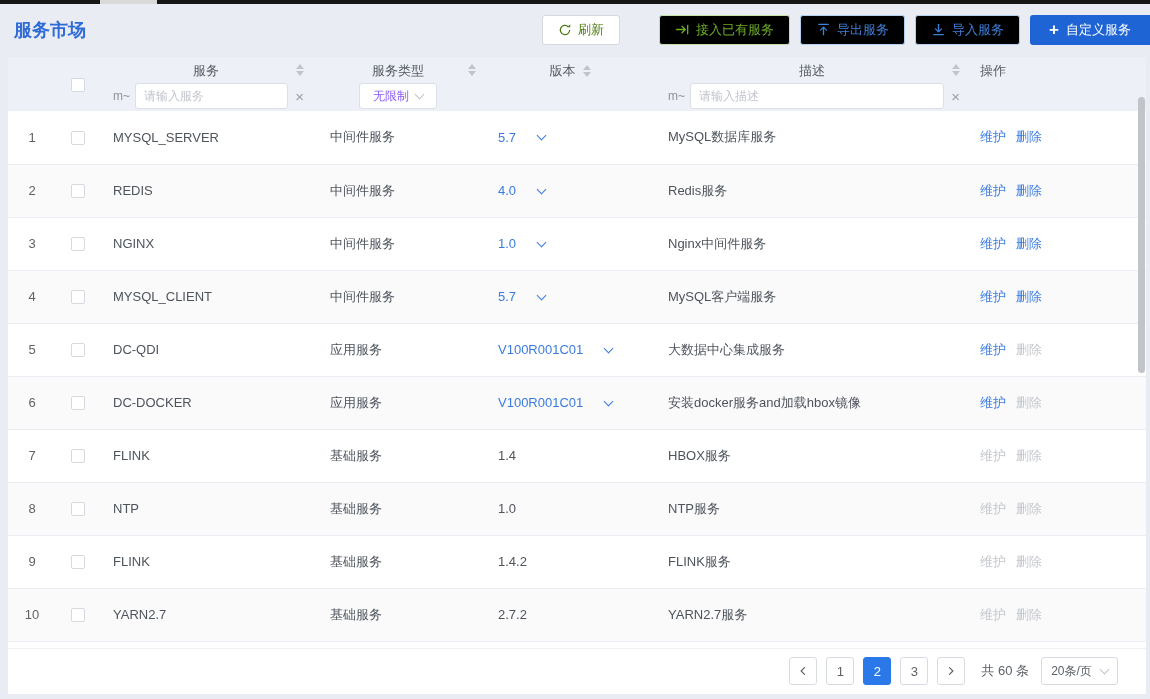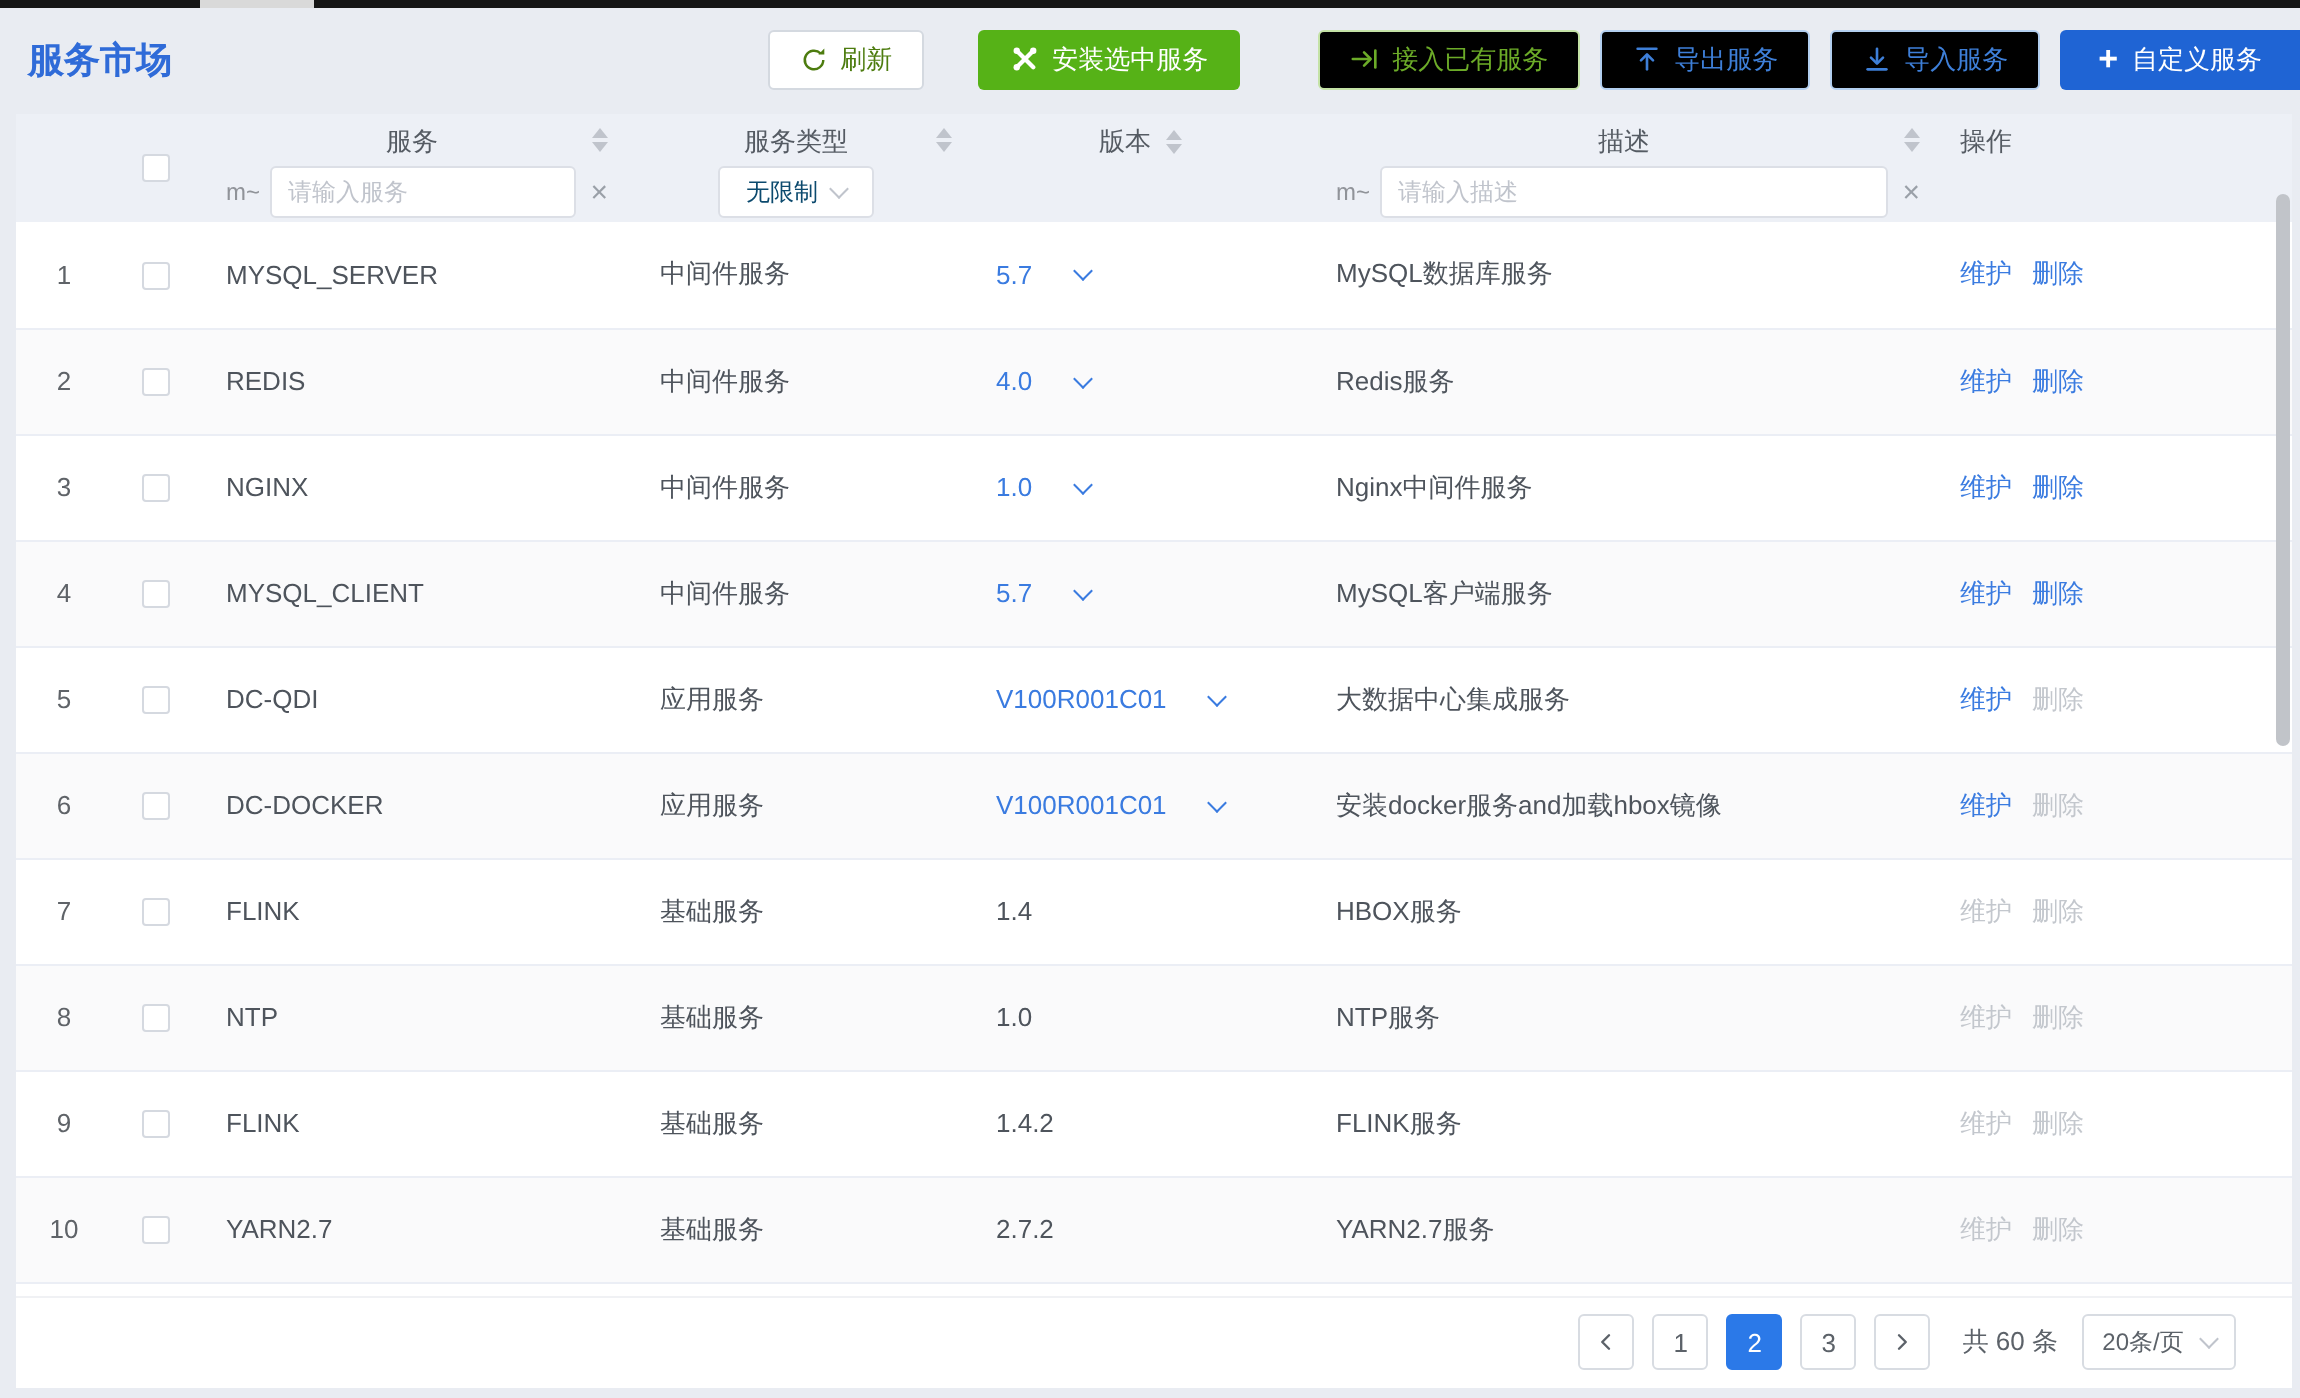--- a/index.html
+++ b/index.html
@@ -48,21 +48,21 @@
   .m-label { font-size:12px; color:#909399; margin-right:5px; flex:none; }
   input.filter {
     flex:1; min-width:0; height:26px; border:1px solid #dcdfe6; border-radius:3px;
     padding:0 8px; font-size:12px; color:#555b63; background:#fff; font-family:inherit; outline:none;
   }
   input.filter::placeholder { color:#c0c4cc; }
   .clear-x { margin-left:7px; color:#9aa0a8; font-size:15px; line-height:1; cursor:pointer; flex:none; }
   .type-select {
     width:78px; height:26px; margin:0 auto; border:1px solid #dcdfe6; border-radius:3px;
     background:#fff; display:flex; align-items:center; justify-content:center; gap:7px;
-    font-size:12px; color:#0c4a6e; cursor:pointer;
+    font-size:12px; color:#8b5cf6; cursor:pointer;
   }
   .chev { width:7px; height:7px; border-right:1.4px solid currentColor; border-bottom:1.4px solid currentColor; transform:rotate(45deg); display:inline-block; margin-top:-3px; }
   .type-select .chev { color:#c0c4cc; }
 
   tbody td { height:53px; border-bottom:1px solid #ebeef5; font-size:13px; color:#4e545c; padding:0; background:#fff; }
   tr.stripe td { background:#fafafb; }
   .cell-index { text-align:center; color:#5f6368; }
   .cell-checkbox { text-align:center; }
   .checkbox { display:inline-block; width:14px; height:14px; border:1px solid #d5d9e0; border-radius:2px; background:#fff; vertical-align:middle; cursor:pointer; }
   .cell-service { padding-left:13px; }
@@ -108,31 +108,20 @@
 
   <div class="toolbar">
     <button class="btn btn-refresh">
       <svg width="14" height="14" viewBox="0 0 16 16">
           <path d="M13.3 8a5.3 5.3 0 1 1-1.55-3.75" fill="none" stroke="currentColor" stroke-width="1.4"></path>
           <path d="M13.9 1.4v3.4h-3.4z" fill="currentColor"></path>
         </svg>
       <span>刷新</span>
     </button>
 
-    <button class="btn btn-green">
-      <svg width="15" height="15" viewBox="0 0 16 16">
-          <g stroke="#fff" stroke-width="2.3" stroke-linecap="round">
-            <path d="M3.6 3.6l8.8 8.8M12.4 3.6l-8.8 8.8"></path>
-          </g>
-          <circle cx="3.6" cy="3.6" r="1.7" fill="#fff"></circle>
-          <circle cx="12.4" cy="3.6" r="1.7" fill="#fff"></circle>
-          <circle cx="3.6" cy="12.4" r="1.7" fill="#fff"></circle>
-        </svg>
-      <span>安装选中服务</span>
-    </button>
 
     <button class="btn btn-lightgreen">
       <svg width="15" height="15" viewBox="0 0 16 16" fill="none" stroke="currentColor" stroke-width="1.4" stroke-linecap="round" stroke-linejoin="round">
           <path d="M1.5 8h9"></path>
           <path d="M7.5 4.5L11 8l-3.5 3.5"></path>
           <path d="M13.5 3.5v9"></path>
         </svg>
       <span>接入已有服务</span>
     </button>
 

